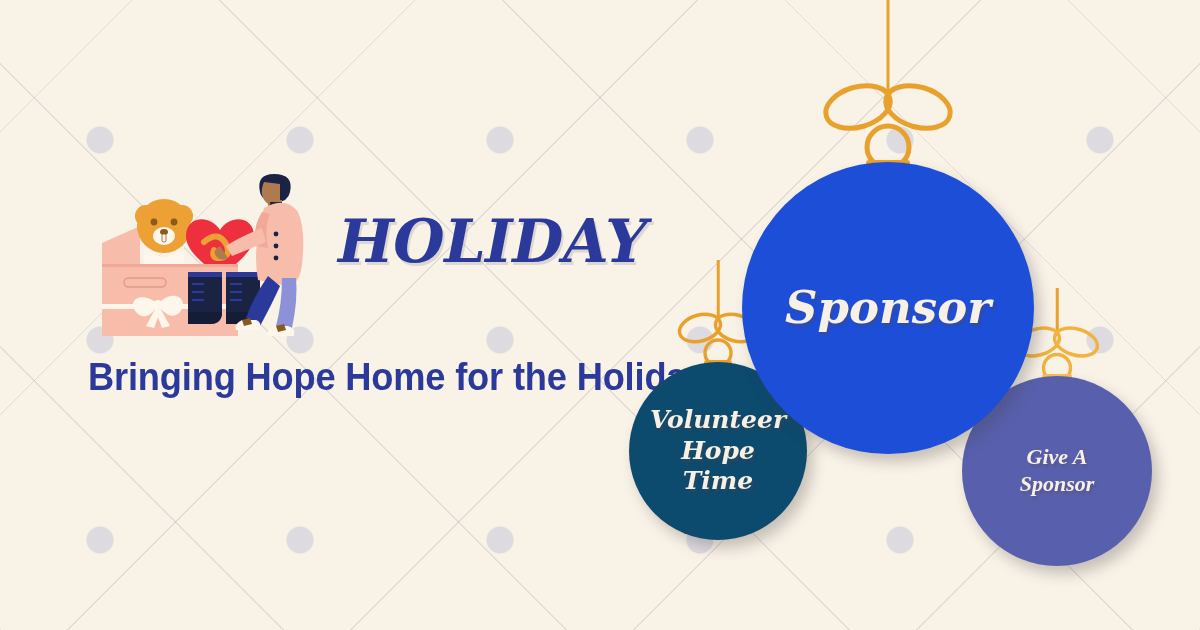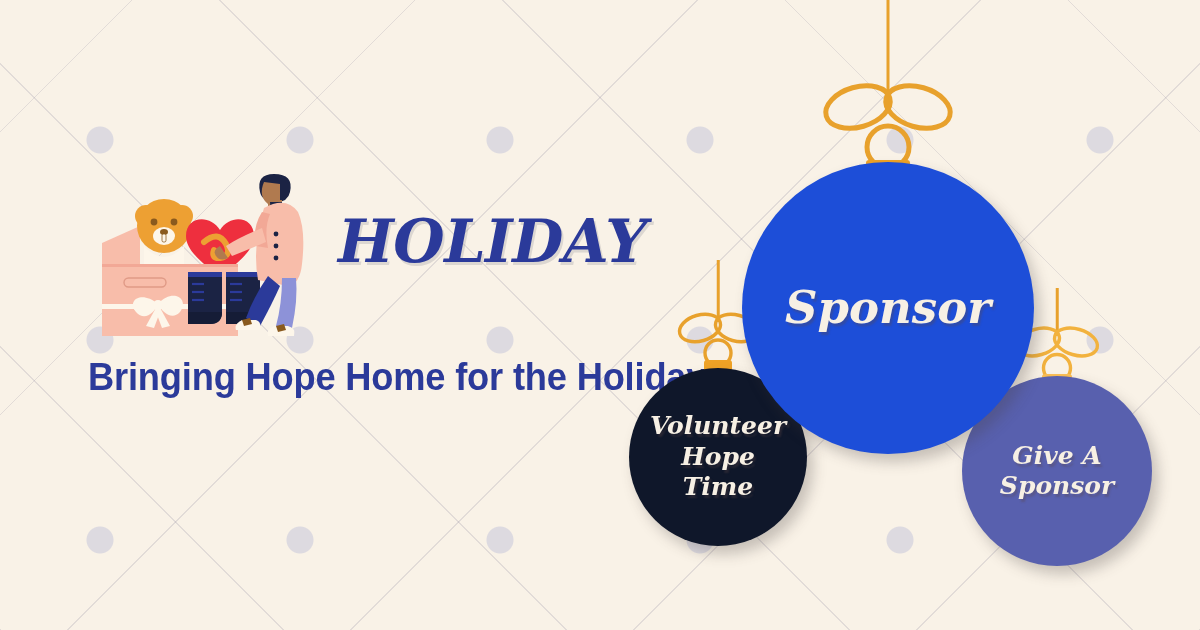--- a/index.html
+++ b/index.html
@@ -133,33 +133,33 @@
     top: 162px; width: 292px; height: 292px; background: #1d4ed8;
   }
   #ornament-sponsor .orn-text { font-size: 45px; }
 
   
   #ornament-volunteer { left: 628px; top: 260px; width: 180px; height: 320px; }
   #ornament-volunteer .orn-string { top: 0px; height: 62px; width: 2.5px; }
   #ornament-volunteer .orn-bow { top: 48px; }
   #ornament-volunteer .orn-cap { top: 100px; width: 28px; height: 24px; background: #efa226; }
   #ornament-volunteer .orn-ball {
-    top: 108px; width: 178px; height: 178px; background: #0f172a;
+    top: 102px; width: 178px; height: 178px; background: #0c4a6e;
   }
   #ornament-volunteer .orn-text { font-size: 25px; }
 
   
   #ornament-donation { left: 962px; top: 288px; width: 190px; height: 300px; }
   #ornament-donation .orn-string { top: 0px; height: 48px; width: 2.5px; }
   #ornament-donation .orn-bow { top: 36px; }
   #ornament-donation .orn-cap { top: 86px; width: 30px; height: 25px; background: #fabe55; }
   #ornament-donation .orn-ball {
     top: 88px; width: 190px; height: 190px; background: #5860ae;
   }
-  #ornament-donation .orn-text { font-size: 25px; }
+  #ornament-donation .orn-text { font-size: 22px; font-family: Liberation Serif, serif; }
 </style>
 </head>
 <body>
 
 <div id="poster">
 
   <div class="bg-lattice"></div>
   <div class="bg-dots"></div>
 
   <div class="illustration">

